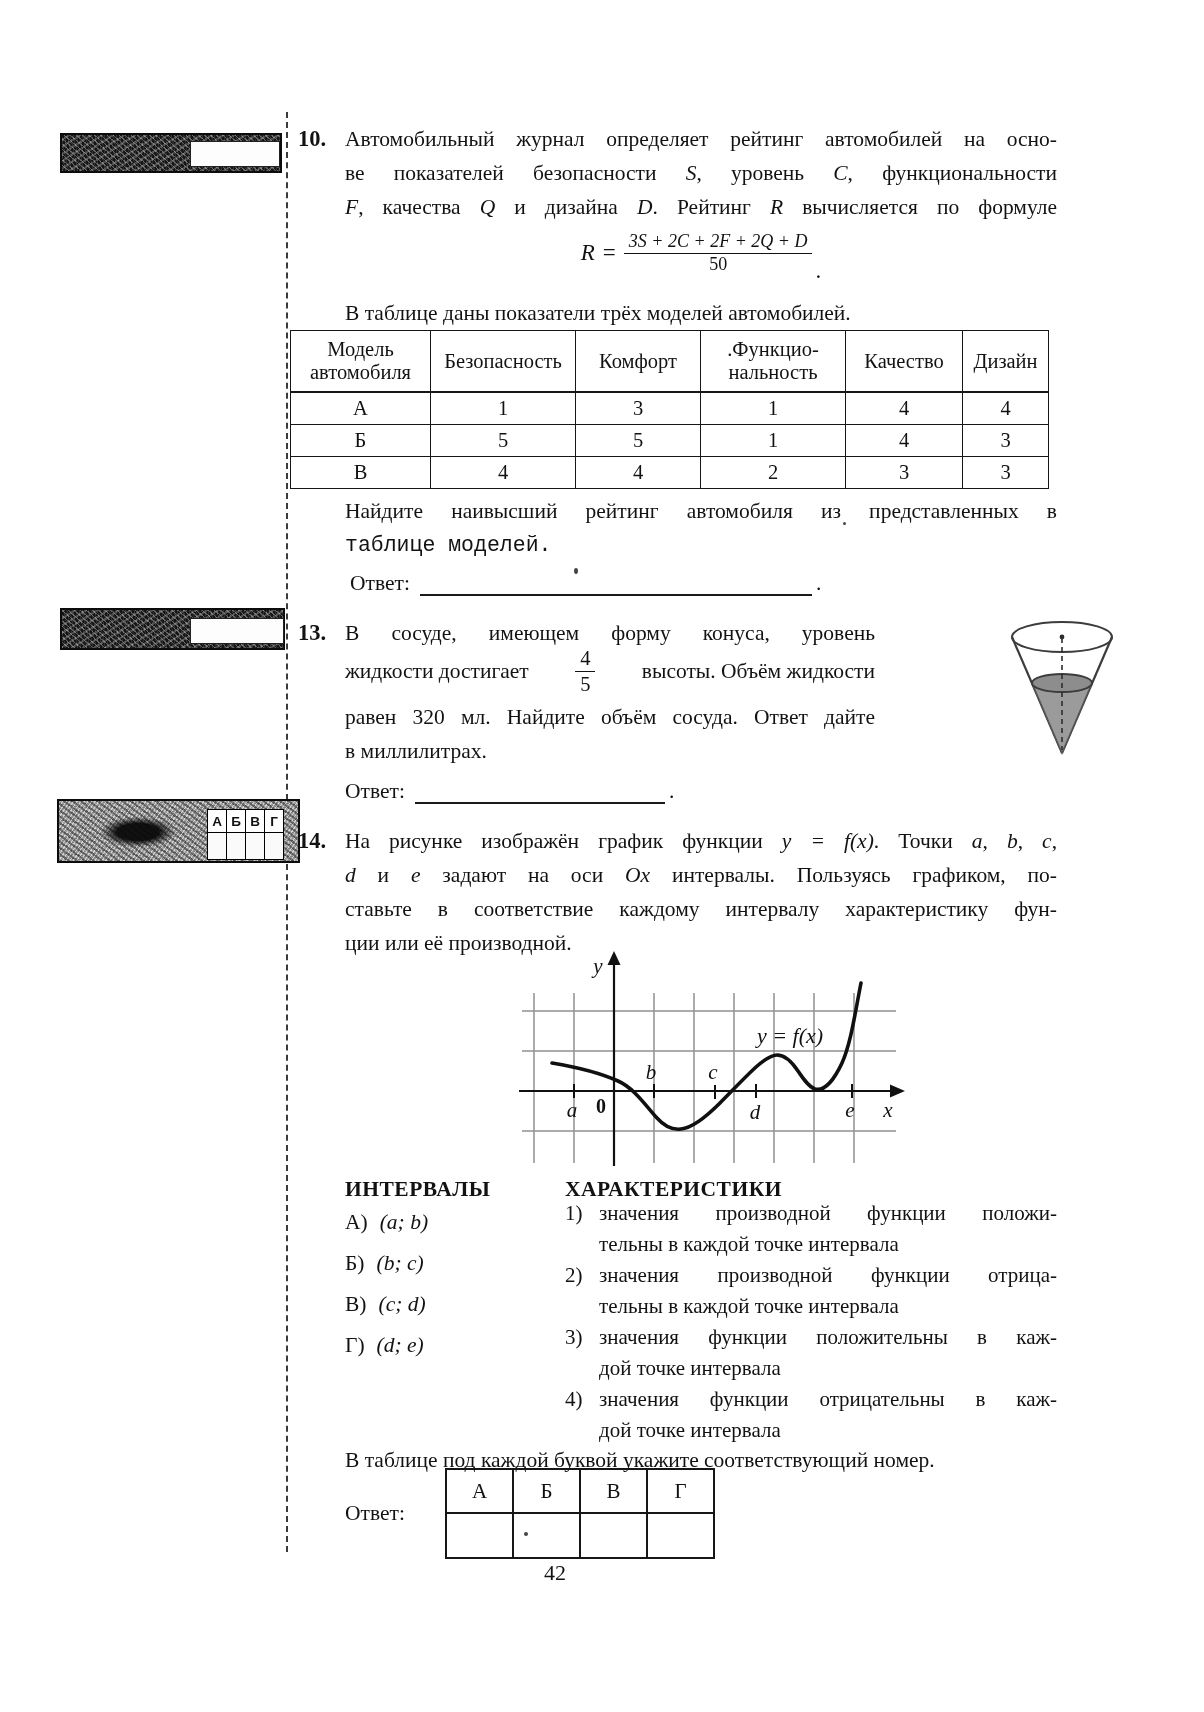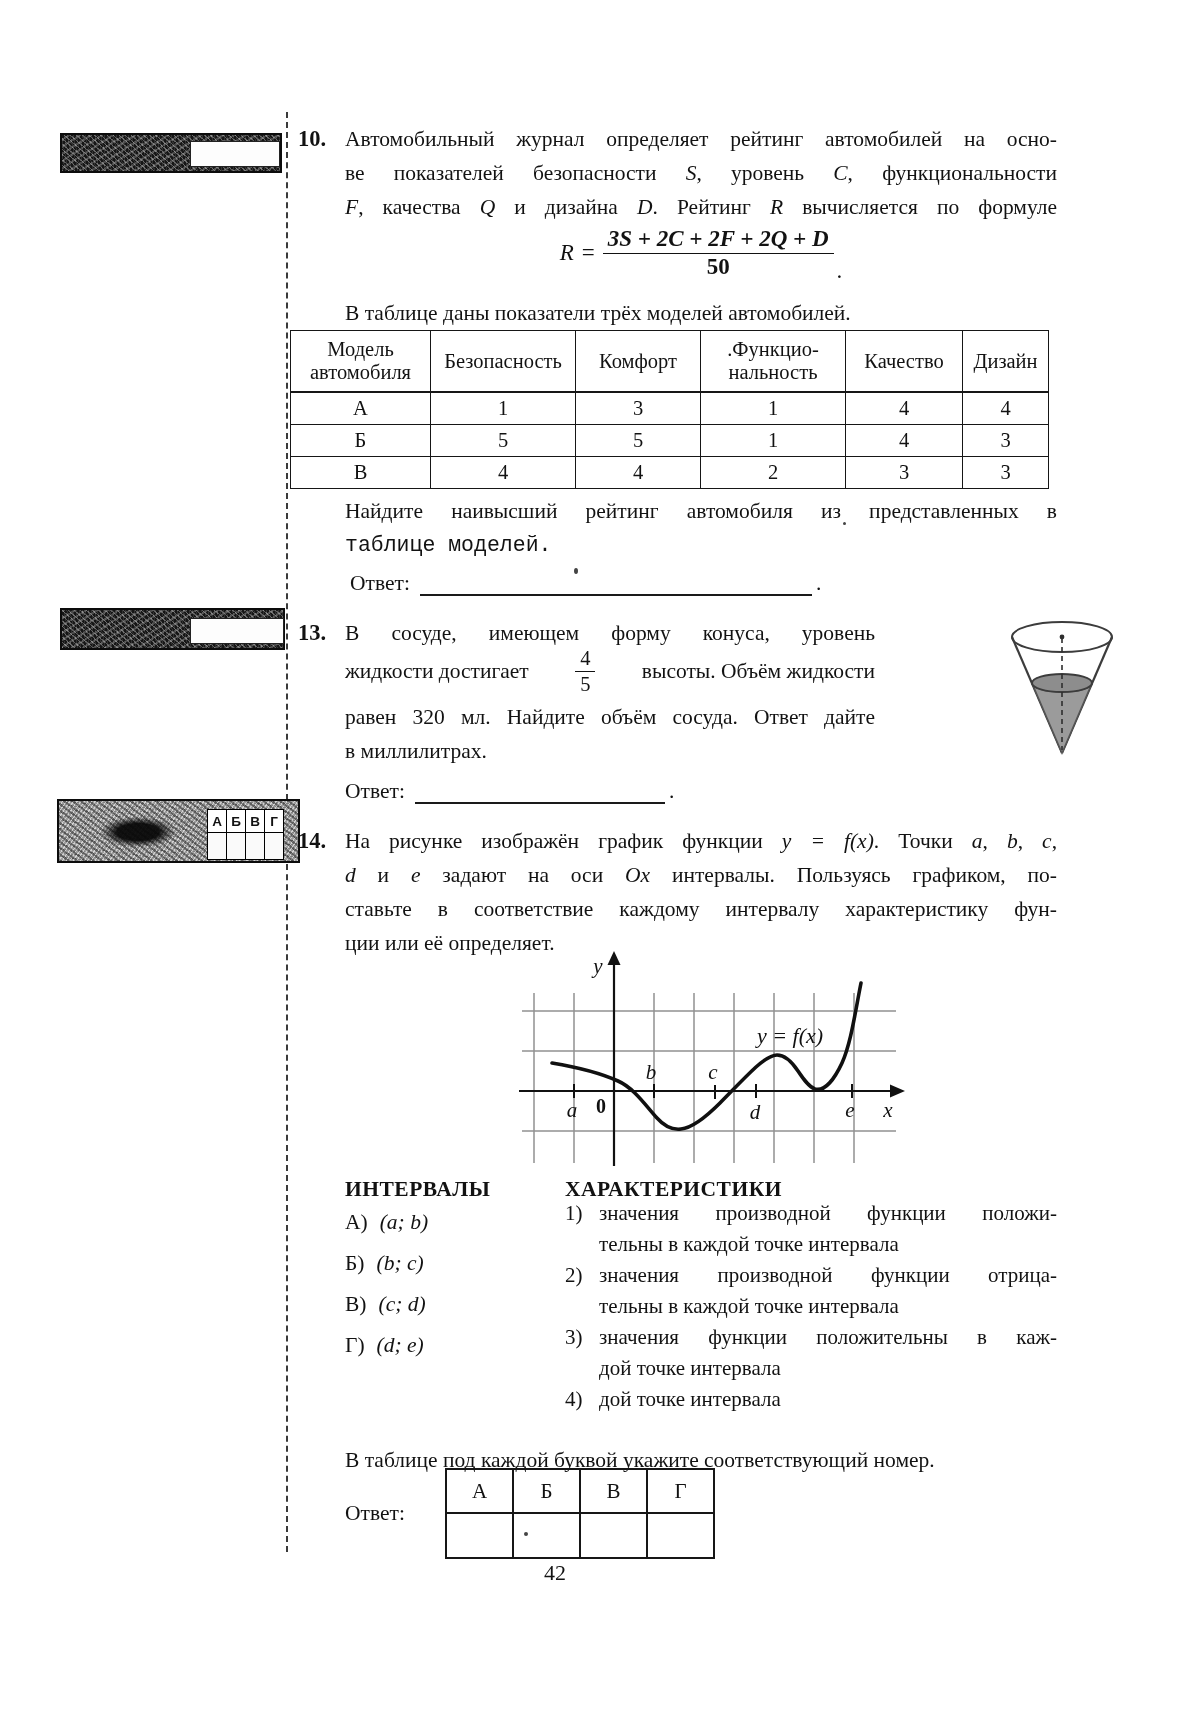--- a/index.html
+++ b/index.html
@@ -91,21 +91,21 @@
 <div class="abs line jl" style="left:345px;top:156px;width:712px;">
   <span>ве показателей безопасности </span><span class="it">S</span><span>, уровень </span><span class="it">C</span><span>, функциональности</span>
 </div>
 <div class="abs line jl" style="left:345px;top:190px;width:712px;">
   <span class="it">F</span><span>, качества </span><span class="it">Q</span><span> и дизайна </span><span class="it">D</span><span>. Рейтинг </span><span class="it">R</span><span> вычисляется по формуле</span>
 </div>
 
 <div class="abs" style="left:345px;top:222px;width:712px;height:62px;display:flex;align-items:center;justify-content:center;font-size:23px;">
   <span class="it">R</span>
   <span style="margin:0 8px;">=</span>
-  <span class="frac" style="font-size:23px;font-weight:bold;">
+  <span class="frac" style="font-size:18px;">
     <span class="fnum it">3S + 2C + 2F + 2Q + D</span>
     <span class="fden">50</span>
   </span>
   <span style="align-self:flex-end;margin-left:3px;">.</span>
 </div>
 
 <div class="abs line" style="left:345px;top:296px;width:712px;">В таблице даны показатели трёх моделей автомобилей.</div>
 
 <table class="ratings abs" style="left:290px;top:330px;width:758px;">
   <colgroup>
@@ -195,21 +195,21 @@
 
 <div class="abs pnum" style="left:298px;top:824px;">14.</div>
 
 <div class="abs line jl" style="left:345px;top:824px;width:712px;">
   <span>На рисунке изображён график функции </span><span class="it">y = f(x)</span><span>. Точки </span><span class="it">a</span><span>, </span><span class="it">b</span><span>, </span><span class="it">c</span><span>,</span>
 </div>
 <div class="abs line jl" style="left:345px;top:858px;width:712px;">
   <span class="it">d</span><span> и </span><span class="it">e</span><span> задают на оси </span><span class="it">Ox</span><span> интервалы. Пользуясь графиком, по-</span>
 </div>
 <div class="abs line jl" style="left:345px;top:892px;width:712px;">ставьте в соответствие каждому интервалу характеристику фун-</div>
-<div class="abs line" style="left:345px;top:926px;width:712px;">ции или её определяет.</div>
+<div class="abs line" style="left:345px;top:926px;width:712px;">ции или её производной.</div>
 
 <svg class="abs" style="left:494px;top:951px;" width="420" height="230" viewBox="0 0 420 230">
   <g stroke="#909090" stroke-width="1.5">
     <line x1="40" y1="42" x2="40" y2="212"></line>
       <line x1="80" y1="42" x2="80" y2="212"></line>
     <line x1="160" y1="42" x2="160" y2="212"></line>
       <line x1="200" y1="42" x2="200" y2="212"></line>
     <line x1="240" y1="42" x2="240" y2="212"></line>
       <line x1="280" y1="42" x2="280" y2="212"></line>
     <line x1="320" y1="42" x2="320" y2="212"></line>
@@ -278,20 +278,21 @@
 <div class="abs" style="left:565px;top:1322px;width:494px;display:flex;">
   <div class="line31" style="width:34px;flex:none;">3)</div>
   <div style="width:458px;">
     <div class="line31 jl">значения функции положительны в каж-</div>
     <div class="line31">дой точке интервала</div>
   </div>
 </div>
 <div class="abs" style="left:565px;top:1384px;width:494px;display:flex;">
   <div class="line31" style="width:34px;flex:none;">4)</div>
   <div style="width:458px;">
+    <div class="line31 jl">значения функции отрицательны в каж-</div>
     <div class="line31">дой точке интервала</div>
   </div>
 </div>
 
 <div class="abs line" style="left:345px;top:1443px;width:712px;">В таблице под каждой буквой укажите соответствующий номер.</div>
 
 <div class="abs line" style="left:345px;top:1496px;">Ответ:</div>
 
 <table class="anst abs" style="left:445px;top:1468px;">
   <tbody>

